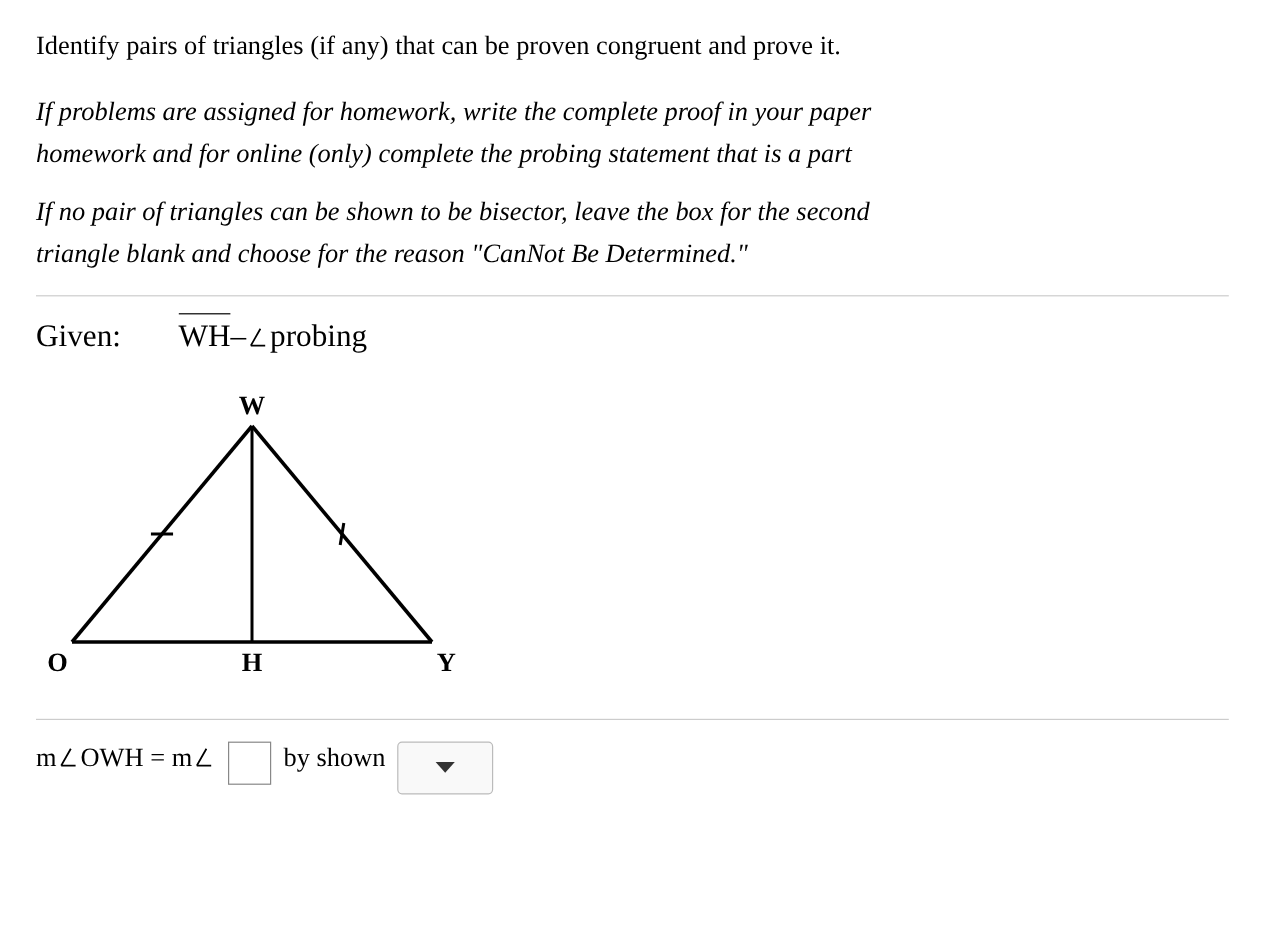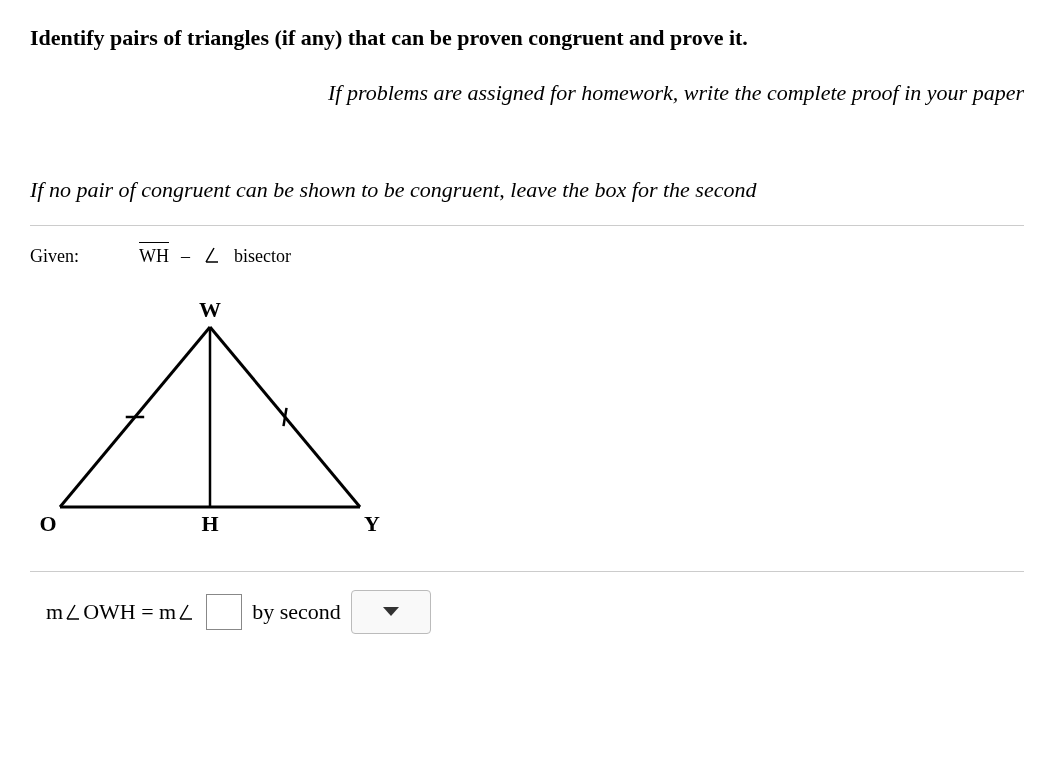--- a/index.html
+++ b/index.html
@@ -11,42 +11,40 @@
       font-family: Georgia, 'Times New Roman', serif;
       font-size: 22px;
       color: #000;
       background: #fff;
       padding: 20px 30px;
       width: 1054px;
     }
     .instruction {
       line-height: 1.6;
       margin-bottom: 20px;
-      font-weight: bold;
     }
     .italic-block {
       font-style: italic;
       line-height: 1.6;
-      margin-bottom: 26px;
-      text-align: right;
+      margin-bottom: 12px;
     }
     .italic-block2 {
       font-style: italic;
       line-height: 1.6;
     }
     hr.divider {
       border: none;
       border-top: 1px solid #ccc;
       margin: 18px 0 18px 0;
     }
     .given-line {
-      font-size: 18px;
+      font-size: 26px;
       display: flex;
       align-items: baseline;
-      gap: 12px;
+      gap: 0;
       margin-bottom: 20px;
     }
     .overline {
       position: relative;
       display: inline-block;
       margin-left: 48px;
     }
     .overline::before {
       content: "";
       position: absolute;
@@ -68,25 +66,23 @@
       position: absolute;
       bottom: -2px;
       left: 0;
     }
     .diagram-container {
       margin: 10px 0 10px 0;
       padding-left: 0px;
     }
     .answer-row {
       display: flex;
-      align-items: center;
       gap: 10px;
       font-size: 22px;
       margin-top: 10px;
-      margin-left: 16px;
     }
     .input-box {
       border: 1px solid #888;
       width: 36px;
       height: 36px;
       display: inline-block;
       background: #fff;
     }
     .dropdown {
       border: 1px solid #bbb;
@@ -108,39 +104,40 @@
       border-top: 9px solid #333;
     }
   </style>
 </head>
 <body>
 
 <p class="instruction">Identify pairs of triangles (if any) that can be proven congruent and prove it.</p>
 
 <p class="italic-block">
   <span>If problems are assigned for homework, write the complete proof in your paper</span><br>
-  <br>
+  <span>homework and for online (only) complete the probing statement that is a part</span><br>
 </p>
 
 <p class="italic-block2">
-  <span>If no pair of congruent can be shown to be congruent, leave the box for the second</span><br>
+  <span>If no pair of triangles can be shown to be bisector, leave the box for the second</span><br>
+  <span>triangle blank and choose for the reason "CanNot Be Determined."</span>
 </p>
 
 <hr class="divider">
 
 <div class="given-line">
   <span>Given:</span>
   <span class="overline">WH</span>
   <span>–</span>
   <span class="angle-sym">
     <svg width="16" height="18" viewBox="0 0 16 18">
       <path d="M 2 16 L 14 16 M 2 16 L 10 2" stroke="#000" stroke-width="1.5" fill="none"></path>
     </svg>
   </span>
-  <span>bisector</span>
+  <span>probing</span>
 </div>
 
 <div class="diagram-container">
   <svg width="370" height="260" viewBox="0 0 370 260">
 
     <line x1="30" y1="220" x2="180" y2="40" stroke="#000" stroke-width="3"></line>
     <line x1="180" y1="40" x2="330" y2="220" stroke="#000" stroke-width="3"></line>
     <line x1="30" y1="220" x2="330" y2="220" stroke="#000" stroke-width="3"></line>
 
     <line x1="180" y1="40" x2="180" y2="220" stroke="#000" stroke-width="2.5"></line>
@@ -166,17 +163,17 @@
       </svg>
     </span><span>OWH</span>
     <span>=</span>
     <span>m</span><span class="angle-sym">
       <svg width="16" height="18" viewBox="0 0 16 18">
         <path d="M 2 16 L 14 16 M 2 16 L 10 2" stroke="#000" stroke-width="1.5" fill="none"></path>
       </svg>
     </span>
   </span>
   <span class="input-box"></span>
-  <span>by second</span>
+  <span>by shown</span>
   <span class="dropdown">
     <span class="caret"></span>
   </span>
 </div>
 
 </body></html>

